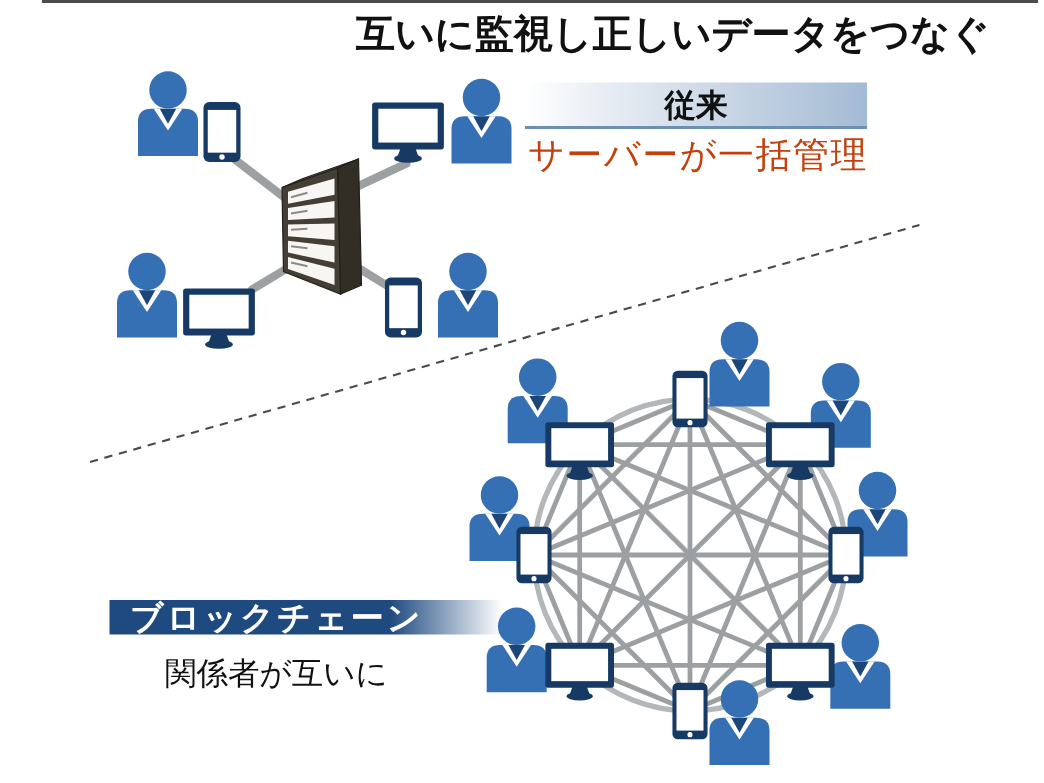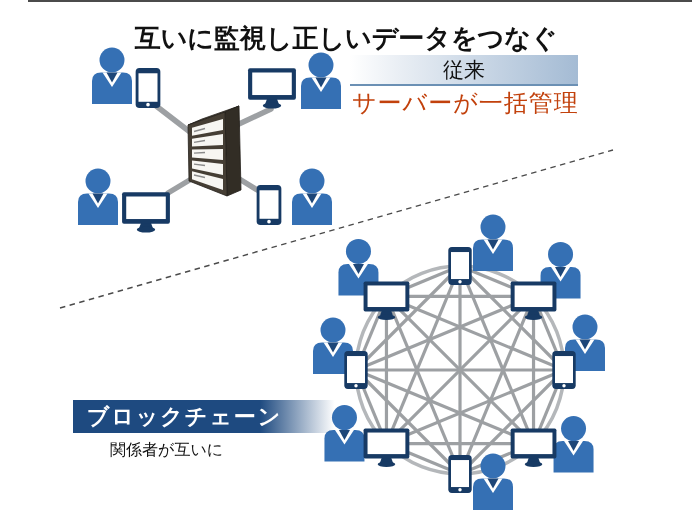--- a/index.html
+++ b/index.html
@@ -2,43 +2,43 @@
 <html style="--person-blue: #3570b4; --collar-navy: #1d4678; --device-navy: #173a64; --screen-white: #ffffff; --link-gray: #9da0a3; --ring-gray: #b4b7ba; --dash-gray: #4a4a4a; --server-front: #453e34; --server-top: #5f584b; --server-side: #322d25; --bay-white: #f7f6f2; --badge-steel: #a4bbd4; --badge-steel-border: #6b90b4; --badge-navy: #1e4a80;"><head>
 <meta charset="utf-8">
 <style>
   html,body{margin:0;padding:0;background:#ffffff;}
   .stage{
     position:relative;width:696px;height:522px;background:#ffffff;overflow:hidden;
     font-family:"Liberation Sans","DejaVu Sans",sans-serif;color:#111111;
   }
   .topline{position:absolute;left:28px;top:0;width:664px;height:2px;background:#2b2b2b;opacity:.85;}
   .title{
-    position:absolute;left:0;top:5px;width:660px;margin:16px;text-align:center;
+    position:absolute;left:0;top:5px;width:660px;margin:0;text-align:right;
     font-size:26px;font-weight:700;color:#111111;white-space:nowrap;
   }
   #diagram{position:absolute;left:0;top:0;}
   .badge{position:absolute;display:flex;align-items:center;white-space:nowrap;}
   .badge-trad{
     left:350px;top:55px;width:228px;height:29px;
     background:linear-gradient(90deg,#ffffff 0%,#e9eef4 22%,var(--badge-steel) 100%);
     border-bottom:2px solid var(--badge-steel-border);
-    justify-content:center;font-size:21px;font-weight:400;color:#111111;
+    justify-content:center;font-size:21px;font-weight:700;color:#111111;
   }
   .badge-bc{
-    left:73px;top:400px;width:267px;height:33px;
+    left:73px;top:400px;width:267px;height:23px;
     background:linear-gradient(90deg,var(--badge-navy) 0%,var(--badge-navy) 70%,rgba(255,255,255,0) 98%);
     justify-content:center;padding-right:44px;box-sizing:border-box;
     font-size:22px;font-weight:700;color:#ffffff;letter-spacing:2px;
   }
   .caption-trad{
     position:absolute;left:352px;top:87px;font-size:24px;letter-spacing:1px;
     color:#c2410c;white-space:nowrap;
   }
   .caption-bc{
-    position:absolute;left:110px;top:436px;font-size:16px;line-height:27px;
+    position:absolute;left:110px;top:436px;font-size:21px;line-height:27px;
     color:#111111;white-space:nowrap;
   }
 </style>
 </head>
 <body>
 
 <div class="stage">
 
   <div class="topline"></div>
 

